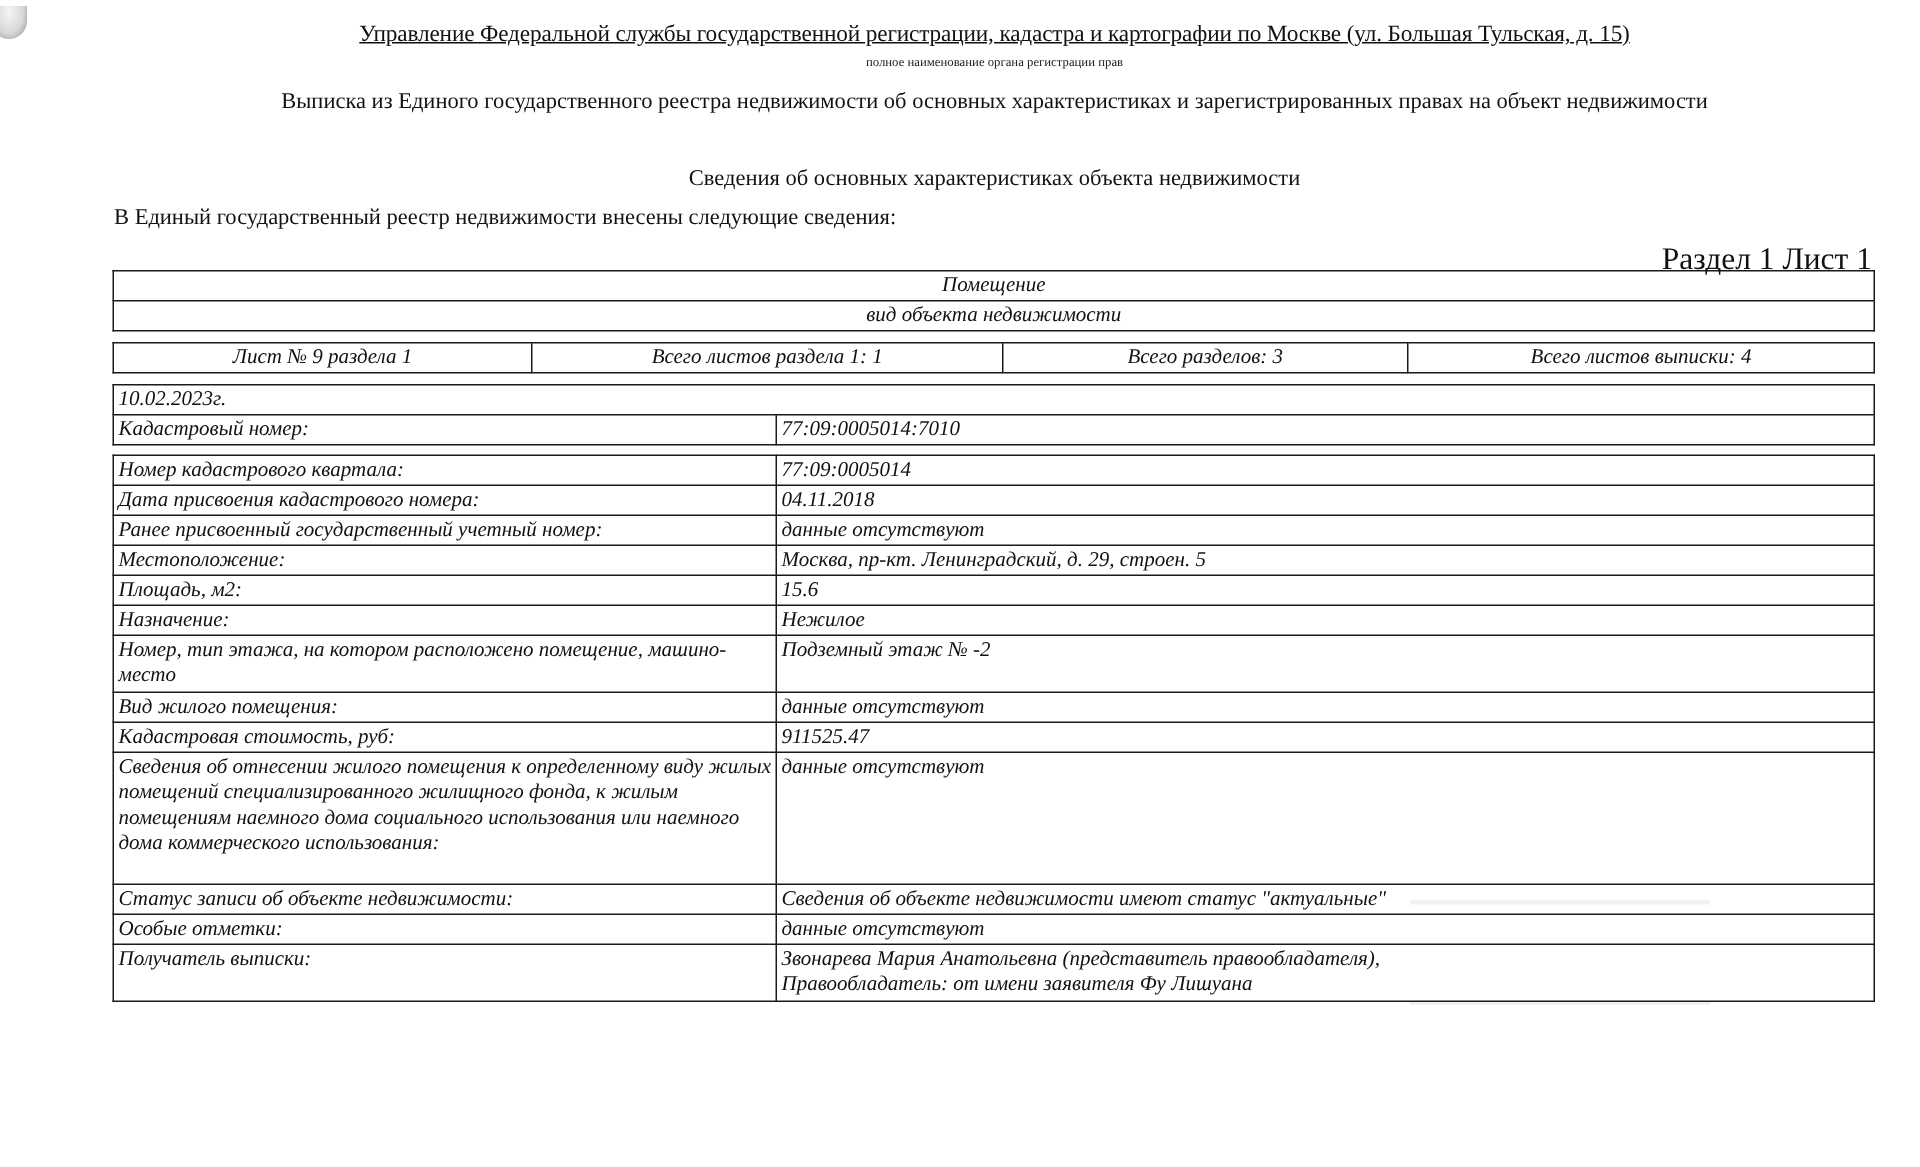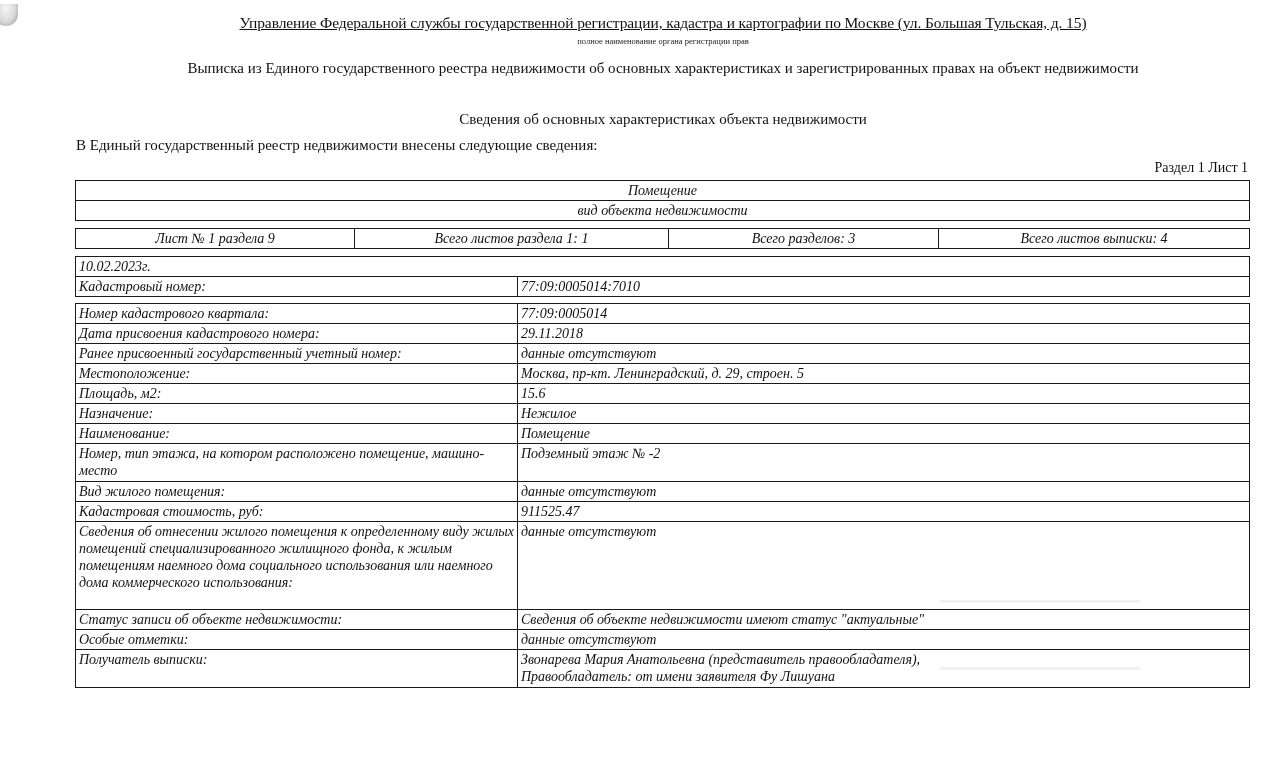--- a/index.html
+++ b/index.html
@@ -24,21 +24,21 @@
   .doc-title {
     position: absolute; top: 60px; left: 0; width: 1326px; text-align: center; font-size: 15px;
   }
   .section-title {
     position: absolute; top: 111px; left: 0; width: 1326px; text-align: center; font-size: 15px;
   }
   .intro-line {
     position: absolute; top: 137px; left: 76px; font-size: 15px;
   }
   .sheet-ref {
-    position: absolute; top: 160px; right: 32px; font-size: 14px;
+    position: absolute; top: 160px; right: 32px; font-size: 21px;
   }
 
   table { border-collapse: collapse; position: absolute; left: 75px; width: 1175px; font-style: italic; }
   td { border: 1.6px solid #1a1a1a; font-size: 14px; line-height: 17px; vertical-align: top; padding: 1px 3px 0 3px; }
 
   .header-table { top: 180px; }
   .header-table td { text-align: center; height: 20px; }
 
   .sheet-table { top: 228px; }
   .sheet-table td { text-align: center; height: 20px; }
@@ -75,21 +75,21 @@
       </tr>
   <tr>
         <td>вид объекта недвижимости</td>
       </tr>
 </tbody>
   </table>
 
 <table class="sheet-table">
   <tbody>
       <tr>
-    <td style="width:279px">Лист № 1 раздела 9</td>
+    <td style="width:279px">Лист № 9 раздела 1</td>
     <td style="width:314px">Всего листов раздела 1: 1</td>
     <td style="width:270px">Всего разделов: 3</td>
     <td>Всего листов выписки: 4</td>
   </tr>
 </tbody>
   </table>
 
 <table class="cad-table">
   <tbody>
       <tr>
@@ -103,41 +103,37 @@
   </table>
 
 <table class="main-table">
   <tbody>
       <tr>
         <td class="label">Номер кадастрового квартала:</td>
         <td>77:09:0005014</td>
       </tr>
   <tr>
         <td class="label">Дата присвоения кадастрового номера:</td>
-        <td>29.11.2018</td>
+        <td>04.11.2018</td>
       </tr>
   <tr>
         <td class="label">Ранее присвоенный государственный учетный номер:</td>
         <td>данные отсутствуют</td>
       </tr>
   <tr>
         <td class="label">Местоположение:</td>
         <td>Москва, пр-кт. Ленинградский, д. 29, строен. 5</td>
       </tr>
   <tr>
         <td class="label">Площадь, м2:</td>
         <td>15.6</td>
       </tr>
   <tr>
         <td class="label">Назначение:</td>
         <td>Нежилое</td>
-      </tr>
-  <tr>
-        <td class="label">Наименование:</td>
-        <td>Помещение</td>
       </tr>
   <tr>
         <td class="label" style="height:38px">Номер, тип этажа, на котором расположено помещение, машино-место</td>
         <td>Подземный этаж № -2</td>
       </tr>
   <tr>
         <td class="label">Вид жилого помещения:</td>
         <td>данные отсутствуют</td>
       </tr>
   <tr>

